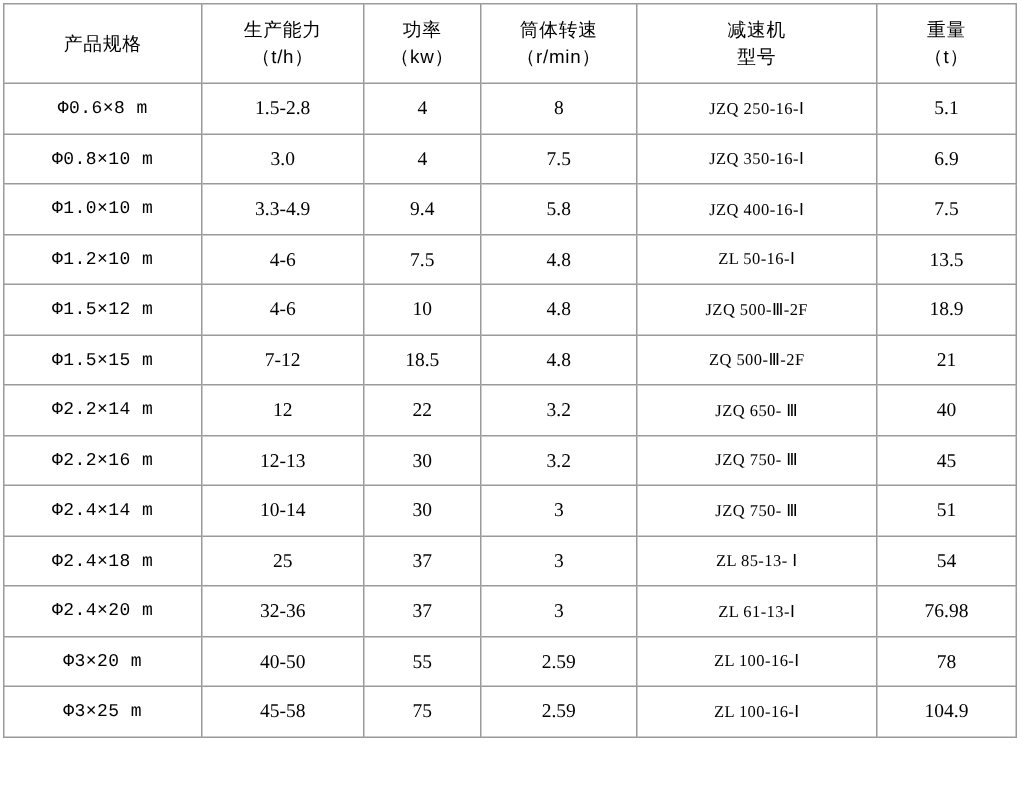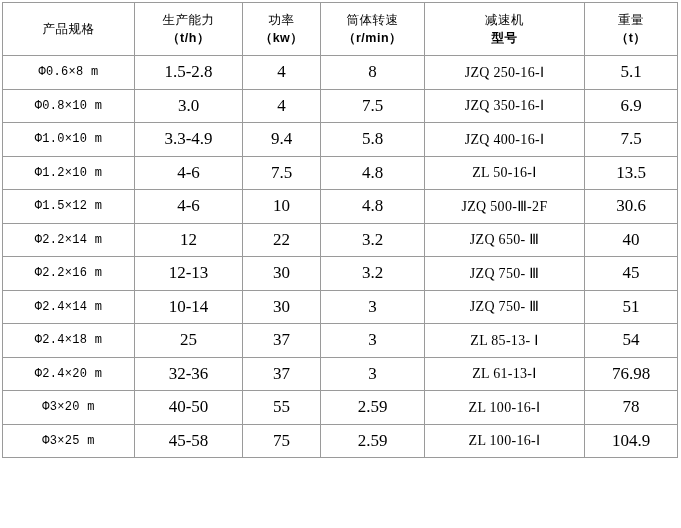--- a/index.html
+++ b/index.html
@@ -34,35 +34,35 @@
     padding: 0;
   }
   thead td {
     height: 52px;
     font-family: "Liberation Sans", sans-serif;
     font-size: 13px;
     font-weight: bold;
     letter-spacing: 0.5px;
   }
   thead td .hdr-line1 { display: block; line-height: 1.45; }
-  thead td .hdr-line2 { display: block; line-height: 1.45; font-weight: bold; }
+  thead td .hdr-line2 { display: block; line-height: 1.45; font-weight: normal; }
   tbody td { height: 32.5px; }
   tbody td.c0 {
     font-family: "Liberation Mono", monospace;
     font-size: 12px;
     letter-spacing: 0.3px;
     margin-left: 27px;
   }
   tbody td.c1, tbody td.c2, tbody td.c3, tbody td.c5 {
     font-family: "Liberation Serif", serif;
-    font-size: 17px;
+    font-size: 13px;
   }
   tbody td.c4 {
     font-family: "Liberation Serif", serif;
-    font-size: 14px;
+    font-size: 11px;
     letter-spacing: 0.3px;
   }
   col.w0 { width: 132px; }
   col.w1 { width: 108px; }
   col.w2 { width: 78px; }
   col.w3 { width: 104px; }
   col.w4 { width: 160px; }
   col.w5 { width: 93px; }
 </style>
 </head>
@@ -138,21 +138,29 @@
         <td class="c3">4.8</td>
         <td class="c4">ZL 50-16-Ⅰ</td>
         <td class="c5">13.5</td>
       </tr>
       <tr>
         <td class="c0">Φ1.5×12 m</td>
         <td class="c1">4-6</td>
         <td class="c2">10</td>
         <td class="c3">4.8</td>
         <td class="c4">JZQ 500-Ⅲ-2F</td>
-        <td class="c5">30.6</td>
+        <td class="c5">18.9</td>
+      </tr>
+      <tr>
+        <td class="c0">Φ1.5×15 m</td>
+        <td class="c1">7-12</td>
+        <td class="c2">18.5</td>
+        <td class="c3">4.8</td>
+        <td class="c4">ZQ 500-Ⅲ-2F</td>
+        <td class="c5">21</td>
       </tr>
       <tr>
         <td class="c0">Φ2.2×14 m</td>
         <td class="c1">12</td>
         <td class="c2">22</td>
         <td class="c3">3.2</td>
         <td class="c4">JZQ 650- Ⅲ</td>
         <td class="c5">40</td>
       </tr>
       <tr>

